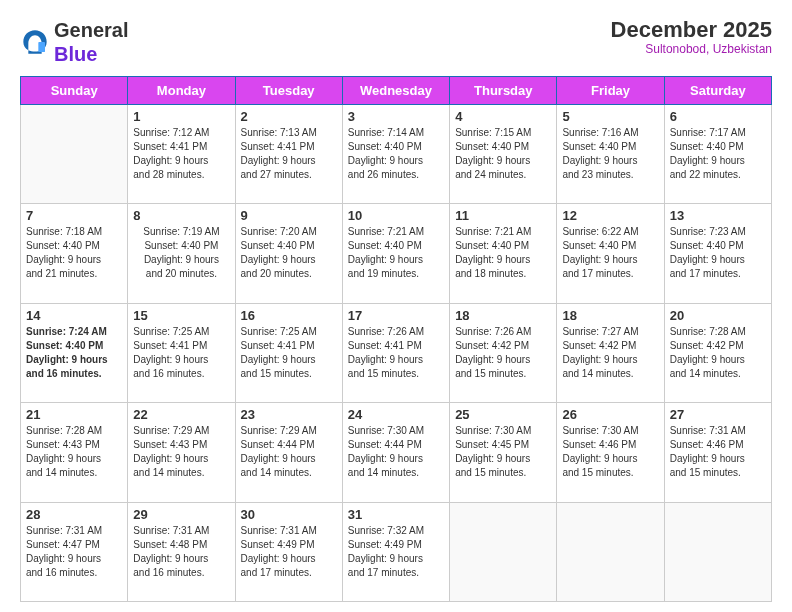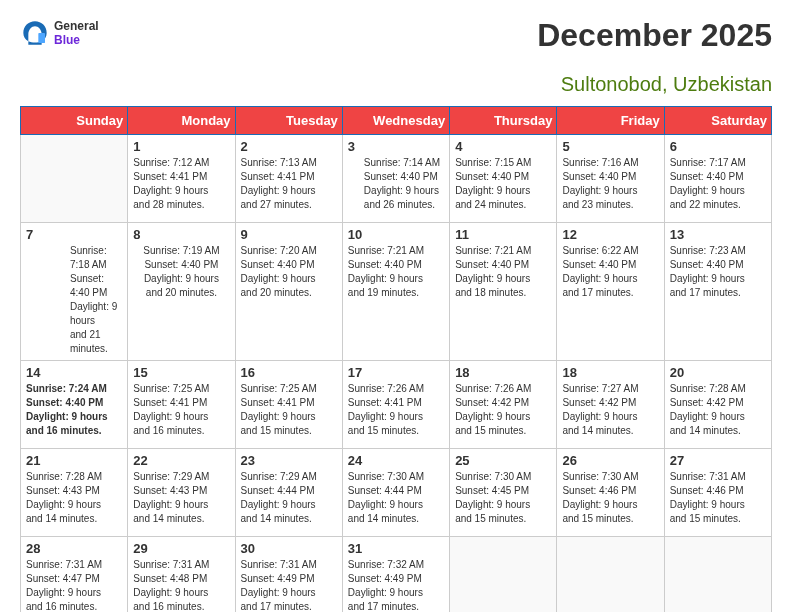--- a/index.html
+++ b/index.html
@@ -31,44 +31,43 @@
     .logo-general { color: #333; }
     .logo-blue { color: #1a6bb5; }
     .logo-icon {
       width: 30px;
       height: 30px;
     }
     .title-block {
       text-align: right;
     }
     .month-year {
-      font-size: 32px;
+      font-size: 22px;
       font-weight: bold;
       color: #333;
       line-height: 1.1;
     }
     .location {
-      font-size: 20px;
-      color: #4d7c0f;
-      margin-top: 20px;
+      font-size: 12px;
+      color: #a21caf;
     }
     .calendar {
       flex: 1;
       border: 1px solid #ccc;
       border-collapse: collapse;
       width: 100%;
       table-layout: fixed;
     }
     .calendar th {
-      background-color: #ef4444;
+      background-color: #d946ef;
       color: #fff;
       font-size: 13px;
       font-weight: bold;
       padding: 6px 4px;
-      text-align: right;
+      text-align: center;
       border: 1px solid #1a6bb5;
     }
     .calendar td {
       border: 1px solid #ccc;
       vertical-align: top;
       padding: 4px 5px;
       font-size: 10.5px;
       color: #333;
       height: 88px;
     }
@@ -93,21 +92,21 @@
 
 <div class="page">
   <div class="header">
     <div class="logo">
       <svg class="logo-icon" viewBox="0 0 36 36">
         <path d="M18 4 C10 4 4 10 4 18 C4 22 6 26 10 28 L10 20 C10 14 14 10 18 10 C22 10 26 14 26 20 L26 28 C30 26 32 22 32 18 C32 10 26 4 18 4Z" fill="#1a6bb5"></path>
         <path d="M10 28 L10 32 L26 32 L26 28 C22 30 14 30 10 28Z" fill="#1a6bb5"></path>
         <rect x="22" y="18" width="8" height="12" rx="1" fill="#4da6ff"></rect>
       </svg>
       <div>
-        <div style="font-size:12px; font-weight:bold; line-height:1.2;">
+        <div style="font-size:20px; font-weight:bold; line-height:1.2;">
           <span class="logo-general" style="color:#333;">General</span><br>
           <span class="logo-blue" style="color:#6d28d9;">Blue</span>
         </div>
       </div>
     </div>
     <div class="title-block">
       <div class="month-year">December 2025</div>
       <div class="location">Sultonobod, Uzbekistan</div>
     </div>
   </div>
@@ -136,21 +135,21 @@
           </td>
           <td>
             <span class="day-num">2</span>
             <div class="day-info" style="white-space: pre-line;">Sunrise: 7:13 AM
 Sunset: 4:41 PM
 Daylight: 9 hours
 and 27 minutes.</div>
           </td>
           <td>
             <span class="day-num">3</span>
-            <div class="day-info" style="white-space: pre-line; margin-left: 16px;">Sunrise: 7:14 AM
+            <div class="day-info" style="white-space: pre-line;">Sunrise: 7:14 AM
 Sunset: 4:40 PM
 Daylight: 9 hours
 and 26 minutes.</div>
           </td>
           <td>
             <span class="day-num">4</span>
             <div class="day-info" style="white-space: pre-line;">Sunrise: 7:15 AM
 Sunset: 4:40 PM
 Daylight: 9 hours
 and 24 minutes.</div>
@@ -166,21 +165,21 @@
             <span class="day-num">6</span>
             <div class="day-info" style="white-space: pre-line;">Sunrise: 7:17 AM
 Sunset: 4:40 PM
 Daylight: 9 hours
 and 22 minutes.</div>
           </td>
         </tr>
         <tr>
           <td>
             <span class="day-num">7</span>
-            <div class="day-info" style="white-space: pre-line; margin-left: 44px;">Sunrise: 7:18 AM
+            <div class="day-info" style="white-space: pre-line;">Sunrise: 7:18 AM
 Sunset: 4:40 PM
 Daylight: 9 hours
 and 21 minutes.</div>
           </td>
           <td>
             <span class="day-num">8</span>
             <div class="day-info" style="white-space: pre-line; text-align: center;">Sunrise: 7:19 AM
 Sunset: 4:40 PM
 Daylight: 9 hours
 and 20 minutes.</div>

